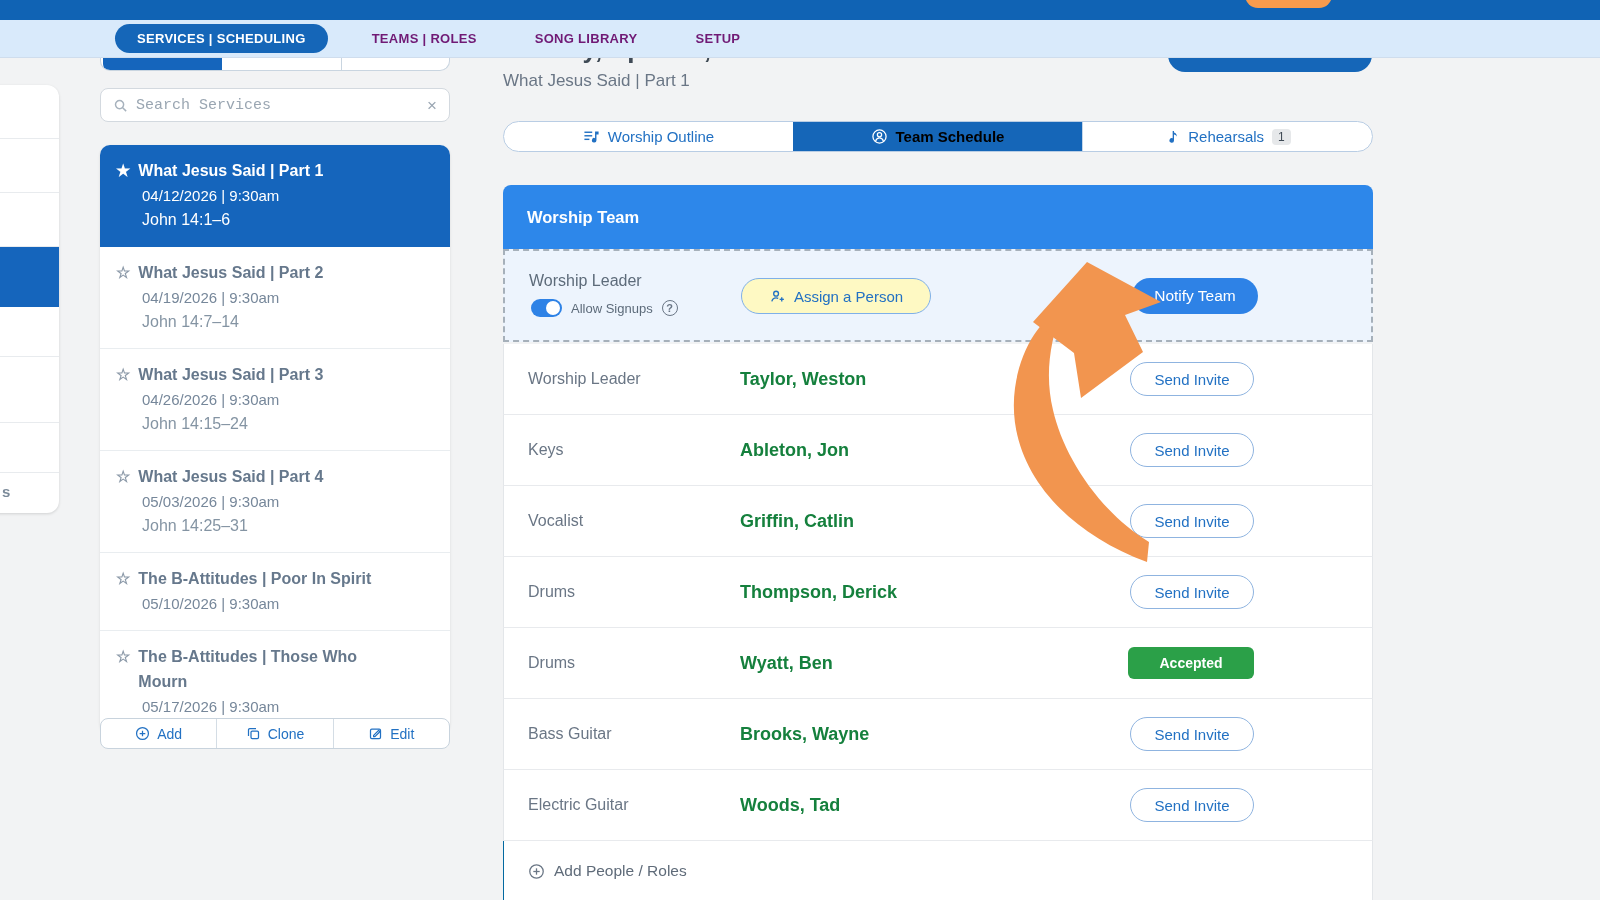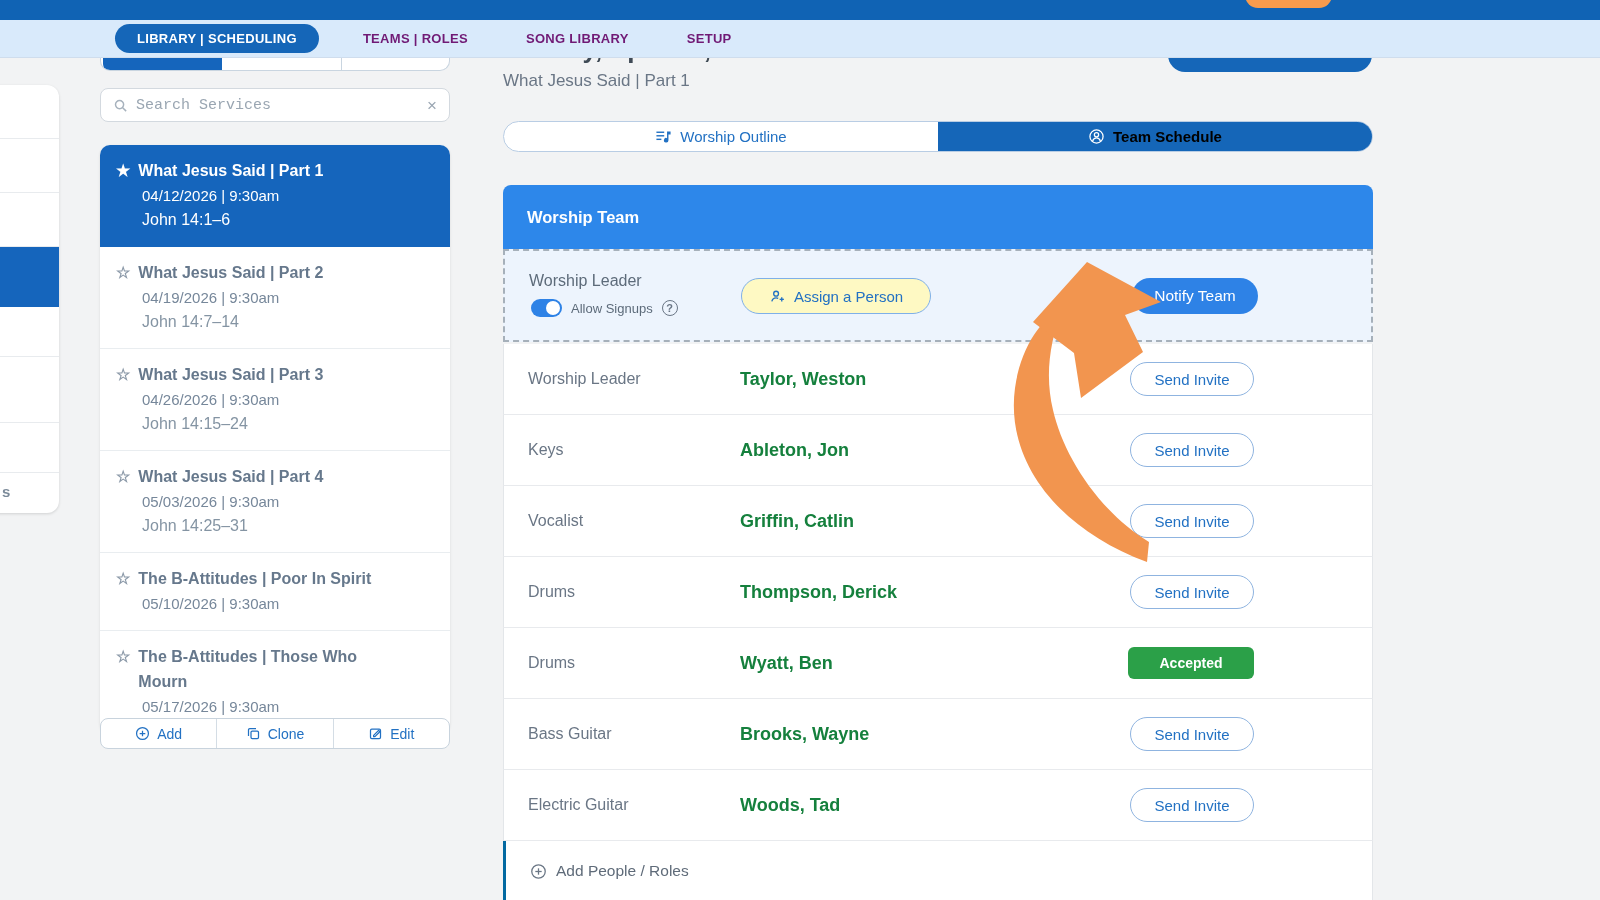--- a/index.html
+++ b/index.html
@@ -108,39 +108,39 @@
   .team-row { height:71px; background:#fff; border-bottom:1px solid #e8eaed;
     border-left:1px solid #e3e6e9; border-right:1px solid #e3e6e9;
     position:relative; display:flex; align-items:center; }
   .row-role { position:absolute; left:24px; font-size:16px; color:#6a7685; }
   .row-name { position:absolute; left:236px; font-size:18px; font-weight:bold; color:#15803d; }
   .row-action { position:absolute; right:118px; }
   .send-invite { width:124px; height:34px; border-radius:17px; border:1.5px solid #8fb4e0; background:#fff;
     color:#2271c3; font-size:15px; display:flex; align-items:center; justify-content:center; cursor:pointer; }
   .accepted { width:126px; height:32px; border-radius:6px; background:#2ba048; color:#fff;
     font-size:14px; font-weight:bold; display:flex; align-items:center; justify-content:center; }
-  .team-footer { height:60px; background:#fff; border-left:3px solid #0369a1; border-right:1px solid #e3e6e9;
+  .team-footer { height:60px; background:#fff; border-left:1px solid #0369a1; border-right:1px solid #e3e6e9;
     display:flex; align-items:center; gap:9px; padding-left:24px; color:#5f6b79; font-size:15.5px; cursor:pointer; }
   .team-footer svg { stroke:#6a7685; }
 
   
   .arrow-overlay { position:absolute; left:975px; top:258px; z-index:30; pointer-events:none; }
 </style>
 </head>
 <body>
 
 <div class="main-title-clip">Sunday, April 12, 9:30am</div>
 <div class="main-subtitle">What Jesus Said | Part 1</div>
 <div class="top-right-pill"></div>
 
 <div class="topbar">
   <div class="topbar-orange-btn"></div>
 </div>
 <div class="navbar">
-  <div class="nav-pill">LIBRARY | SCHEDULING</div>
+  <div class="nav-pill">SERVICES | SCHEDULING</div>
   <div class="nav-link">TEAMS | ROLES</div>
   <div class="nav-link">SONG LIBRARY</div>
   <div class="nav-link">SETUP</div>
 </div>
 
 <div class="left-rail">
   <div class="rail-row" style="height:54px"></div>
   <div class="rail-row" style="height:54px"></div>
   <div class="rail-row" style="height:54px"></div>
   <div class="rail-row blue" style="height:60px"></div>
@@ -260,20 +260,27 @@
     <span>Worship Outline</span>
   </div>
   <div class="tab active">
     <svg width="17" height="17" viewBox="0 0 24 24" fill="none" stroke="#fff" stroke-width="1.8">
       <circle cx="12" cy="12" r="9.3"></circle>
         <circle cx="12" cy="9.5" r="3"></circle>
         <path d="M6.5 18.4c1-3 3-4.4 5.5-4.4s4.5 1.4 5.5 4.4"></path>
     </svg>
     <span>Team Schedule</span>
   </div>
+  <div class="tab">
+    <svg width="16" height="16" viewBox="0 0 24 24" fill="#2271c3">
+      <path d="M13 3v11a3.4 3.4 0 1 0 2 3.1V8.2c2 .3 3.6 1.4 4.2 3.3.5-3.4-1.6-5.6-4.2-6.4V3z"></path>
+    </svg>
+    <span>Rehearsals</span>
+    <span class="badge">1</span>
+  </div>
 </div>
 
 <div class="panel-header">
   <span>Worship Team</span>
 </div>
 
 <div class="signup-section">
   <div class="signup-role">Worship Leader</div>
   <div class="toggle-wrap">
     <div class="toggle">

